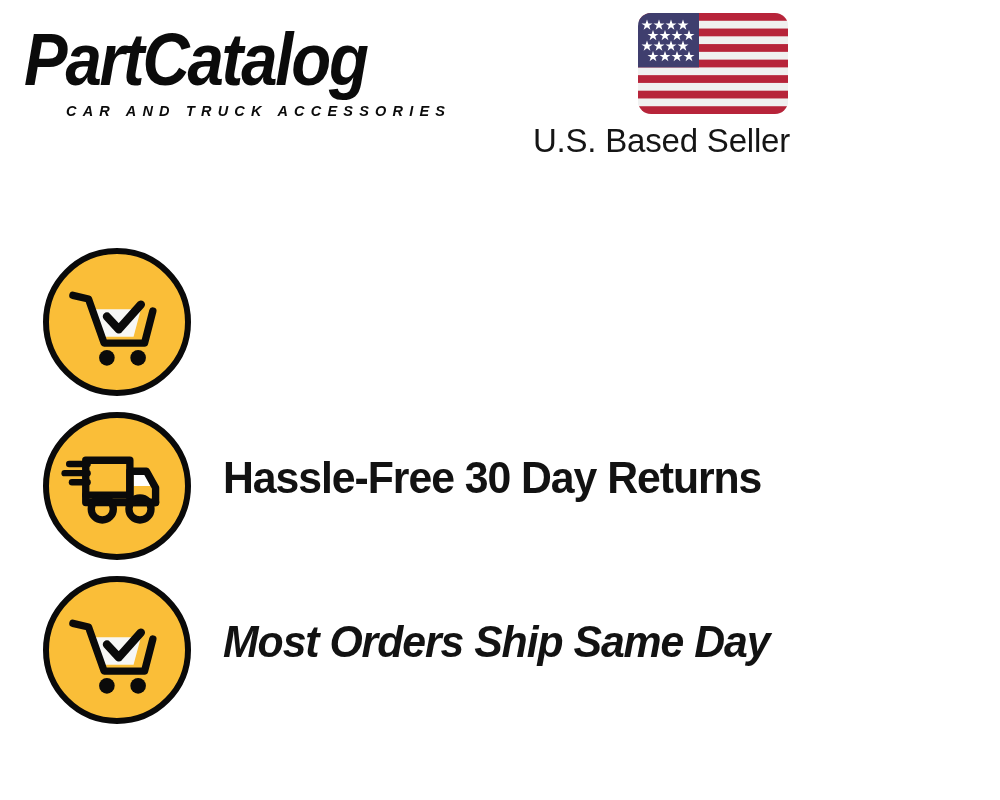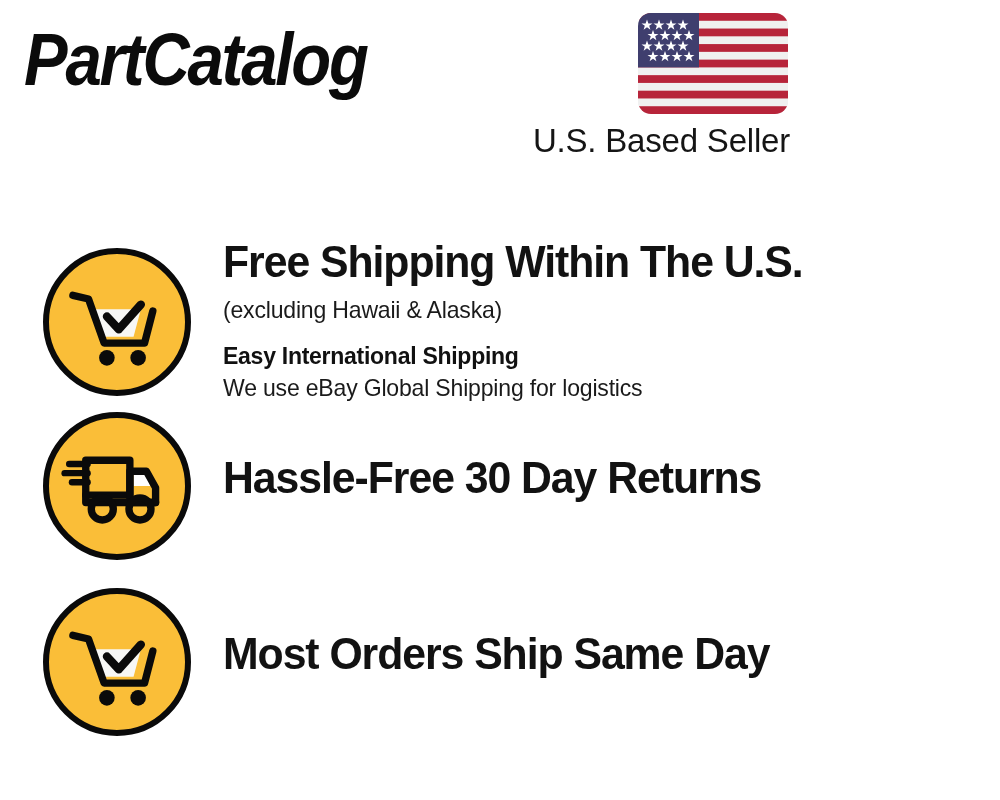--- a/index.html
+++ b/index.html
@@ -97,21 +97,21 @@
     top: 232px;
     width: 1000px;
   }
   .feature-row {
     position: absolute;
     left: 0;
     width: 1000px;
   }
   .row-1 { top: 0px;   height: 176px; }
   .row-2 { top: 172px; height: 170px; padding-left: 12px; }
-  .row-3 { top: 348px; height: 170px; }
+  .row-3 { top: 336px; height: 170px; font-style: italic; }
 
   .feature-icon {
     position: absolute;
     left: 43px;
     top: 16px;
     width: 148px;
     height: 148px;
   }
   .row-2 .feature-icon { top: 8px; }
   .row-3 .feature-icon { top: 8px; }
@@ -183,20 +183,21 @@
   .row-2 .feature-text { top: 48px; }
   .row-3 .feature-text { top: 48px; }
 </style>
 </head>
 <body>
 
 <div class="header">
 
   <div class="brand-logo">
     <div class="brand-wordmark">PartCatalog</div>
+    <div class="brand-tagline">CAR AND TRUCK ACCESSORIES</div>
   </div>
 
   <div class="seller-badge">
     <div class="flag">
       <svg viewBox="0 0 150 101" xmlns="http://www.w3.org/2000/svg" aria-hidden="true">
         <rect x="0" y="0" width="150" height="101" fill="#f0f0f0"></rect>
         <g fill="#b7243a">
           <rect x="0" y="0" width="150" height="7.77"></rect>
           <rect x="0" y="15.54" width="150" height="7.77"></rect>
           <rect x="0" y="31.08" width="150" height="7.77"></rect>
@@ -252,27 +253,20 @@
             </g>
             <g fill="none" stroke="#0a0a0a" stroke-width="9" stroke-linecap="round" stroke-linejoin="round">
               <polyline points="63,68 76,82 100,55"></polyline>
             </g>
             <circle cx="63" cy="113" r="8.5" fill="#0a0a0a"></circle>
             <circle cx="97" cy="113" r="8.5" fill="#0a0a0a"></circle>
           </svg>
         </div>
       </div>
     </div>
-    <div class="feature-text">
-      <div class="feature-heading">Free Shipping Within The U.S.</div>
-      <div class="feature-sub">(excluding Hawaii &amp; Alaska)</div>
-      <div class="spacer-sm"></div>
-      <div class="feature-sub-strong">Easy International Shipping</div>
-      <div class="feature-sub">We use eBay Global Shipping for logistics</div>
-    </div>
   </div>
 
   <div class="feature-row row-2">
     <div class="feature-icon">
       <div class="icon-circle">
         <div class="icon-glyph">
           <svg viewBox="0 0 148 148" xmlns="http://www.w3.org/2000/svg" aria-hidden="true">
             <polygon points="92,56 106,56 110,74 92,74" fill="#ffffff"></polygon>
             <g fill="none" stroke="#0a0a0a" stroke-width="8" stroke-linecap="round" stroke-linejoin="round">
               <path d="M40,46 L88,46 L88,84 L40,84 Z"></path>

